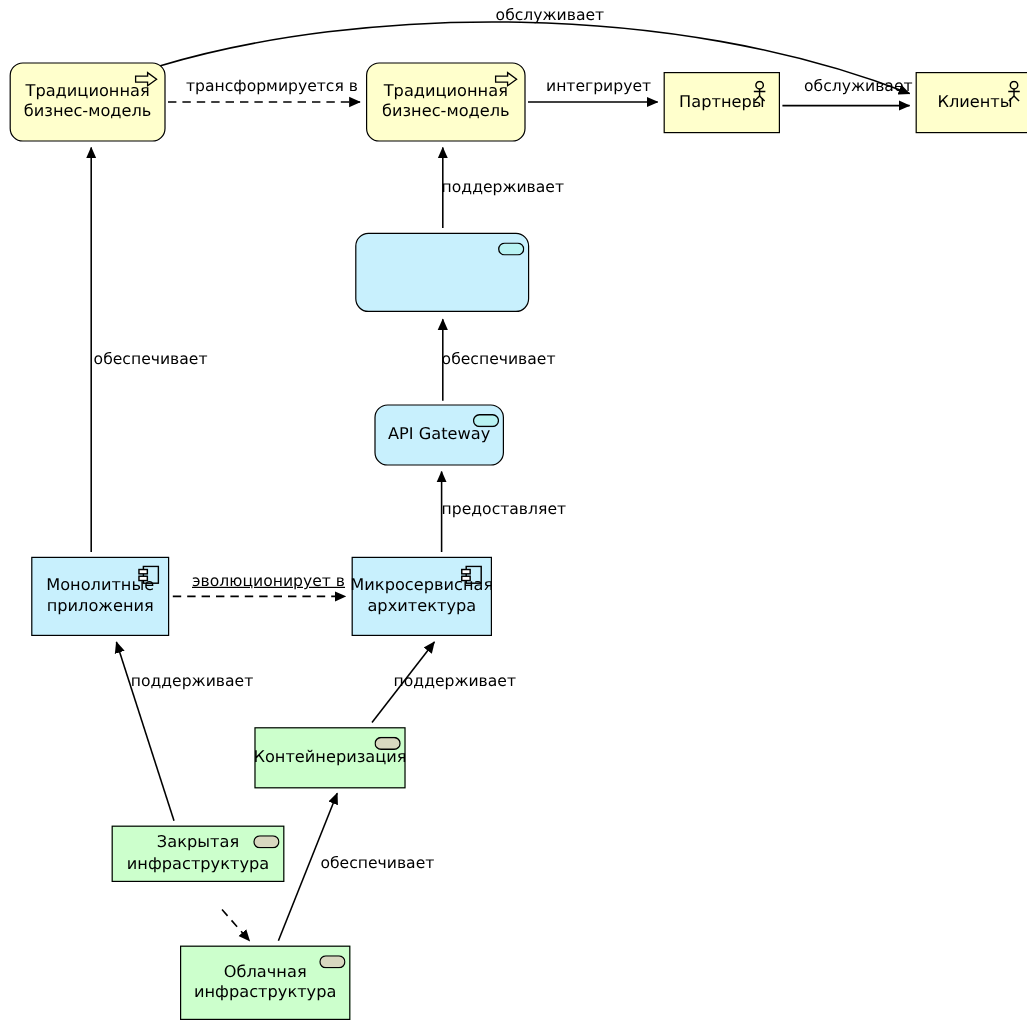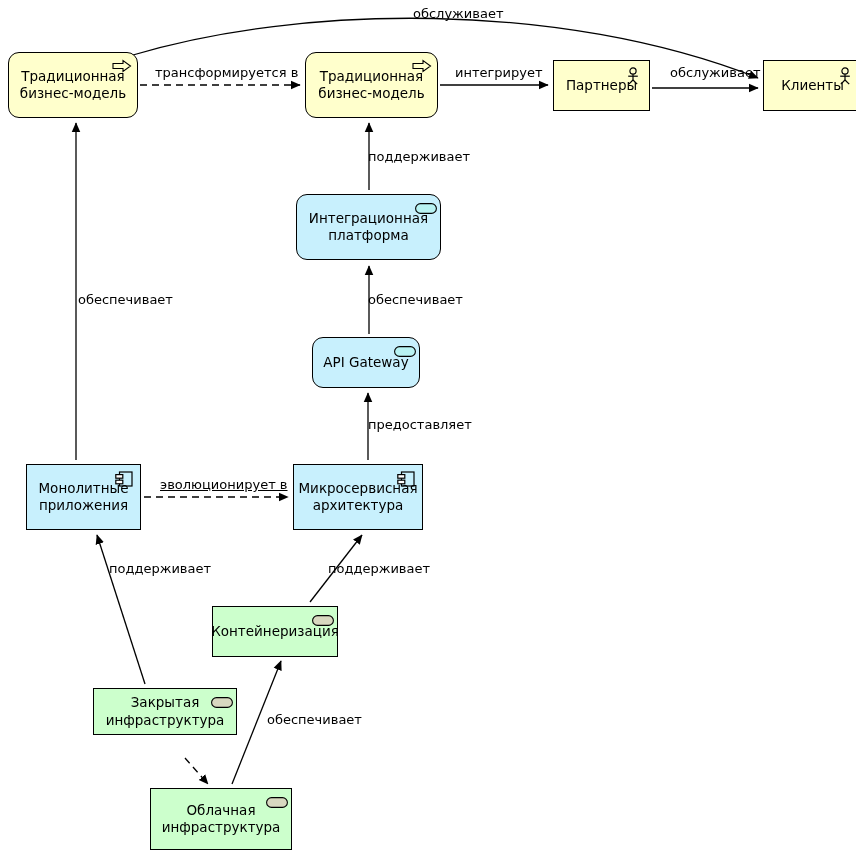--- a/index.html
+++ b/index.html
@@ -78,39 +78,37 @@
             <line x1="3.2" y1="9.2" x2="12.8" y2="9.2" stroke="#000" stroke-width="1.2"></line>
             <line x1="8" y1="13" x2="3.8" y2="17.2" stroke="#000" stroke-width="1.2"></line>
             <line x1="8" y1="13" x2="12.2" y2="17.2" stroke="#000" stroke-width="1.2"></line>
           </svg></span>
         <span class="lbl">Клиенты</span>
       </div>
       <div class="node app rounded" style="left: 296px; top: 194px; width: 145px; height: 66px;">
         <span class="nicon"><svg viewBox="0 0 22 11" width="22" height="11">
             <rect x="0.6" y="0.6" width="20.8" height="9.8" rx="4.9" ry="4.9" fill="#b8f3f3" stroke="#000" stroke-width="1.1"></rect>
           </svg></span>
-        <span class="lbl">Интеграционная
-платформа</span>
       </div>
       <div class="node app rounded" style="left: 312px; top: 337px; width: 108px; height: 51px;">
         <span class="nicon"><svg viewBox="0 0 22 11" width="22" height="11">
             <rect x="0.6" y="0.6" width="20.8" height="9.8" rx="4.9" ry="4.9" fill="#b8f3f3" stroke="#000" stroke-width="1.1"></rect>
           </svg></span>
         <span class="lbl">API Gateway</span>
       </div>
       <div class="node app" style="left: 26px; top: 464px; width: 115px; height: 66px;">
         <span class="nicon"><svg viewBox="0 0 18 16" width="18" height="16">
             <rect x="4.5" y="1" width="12.5" height="14" fill="none" stroke="#000" stroke-width="1.2"></rect>
             <rect x="0.8" y="3.6" width="7" height="3.6" fill="#fff" stroke="#000" stroke-width="1.2"></rect>
             <rect x="0.8" y="9.2" width="7" height="3.6" fill="#fff" stroke="#000" stroke-width="1.2"></rect>
           </svg></span>
         <span class="lbl">Монолитные
 приложения</span>
       </div>
-      <div class="node app" style="left: 293px; top: 464px; width: 130px; height: 66px;">
+      <div class="node app" style="left: 293px; top: 464px; width: 117px; height: 66px;">
         <span class="nicon"><svg viewBox="0 0 18 16" width="18" height="16">
             <rect x="4.5" y="1" width="12.5" height="14" fill="none" stroke="#000" stroke-width="1.2"></rect>
             <rect x="0.8" y="3.6" width="7" height="3.6" fill="#fff" stroke="#000" stroke-width="1.2"></rect>
             <rect x="0.8" y="9.2" width="7" height="3.6" fill="#fff" stroke="#000" stroke-width="1.2"></rect>
           </svg></span>
         <span class="lbl">Микросервисная
 архитектура</span>
       </div>
       <div class="node tech" style="left: 212px; top: 606px; width: 126px; height: 51px;">
         <span class="nicon"><svg viewBox="0 0 22 11" width="22" height="11">

